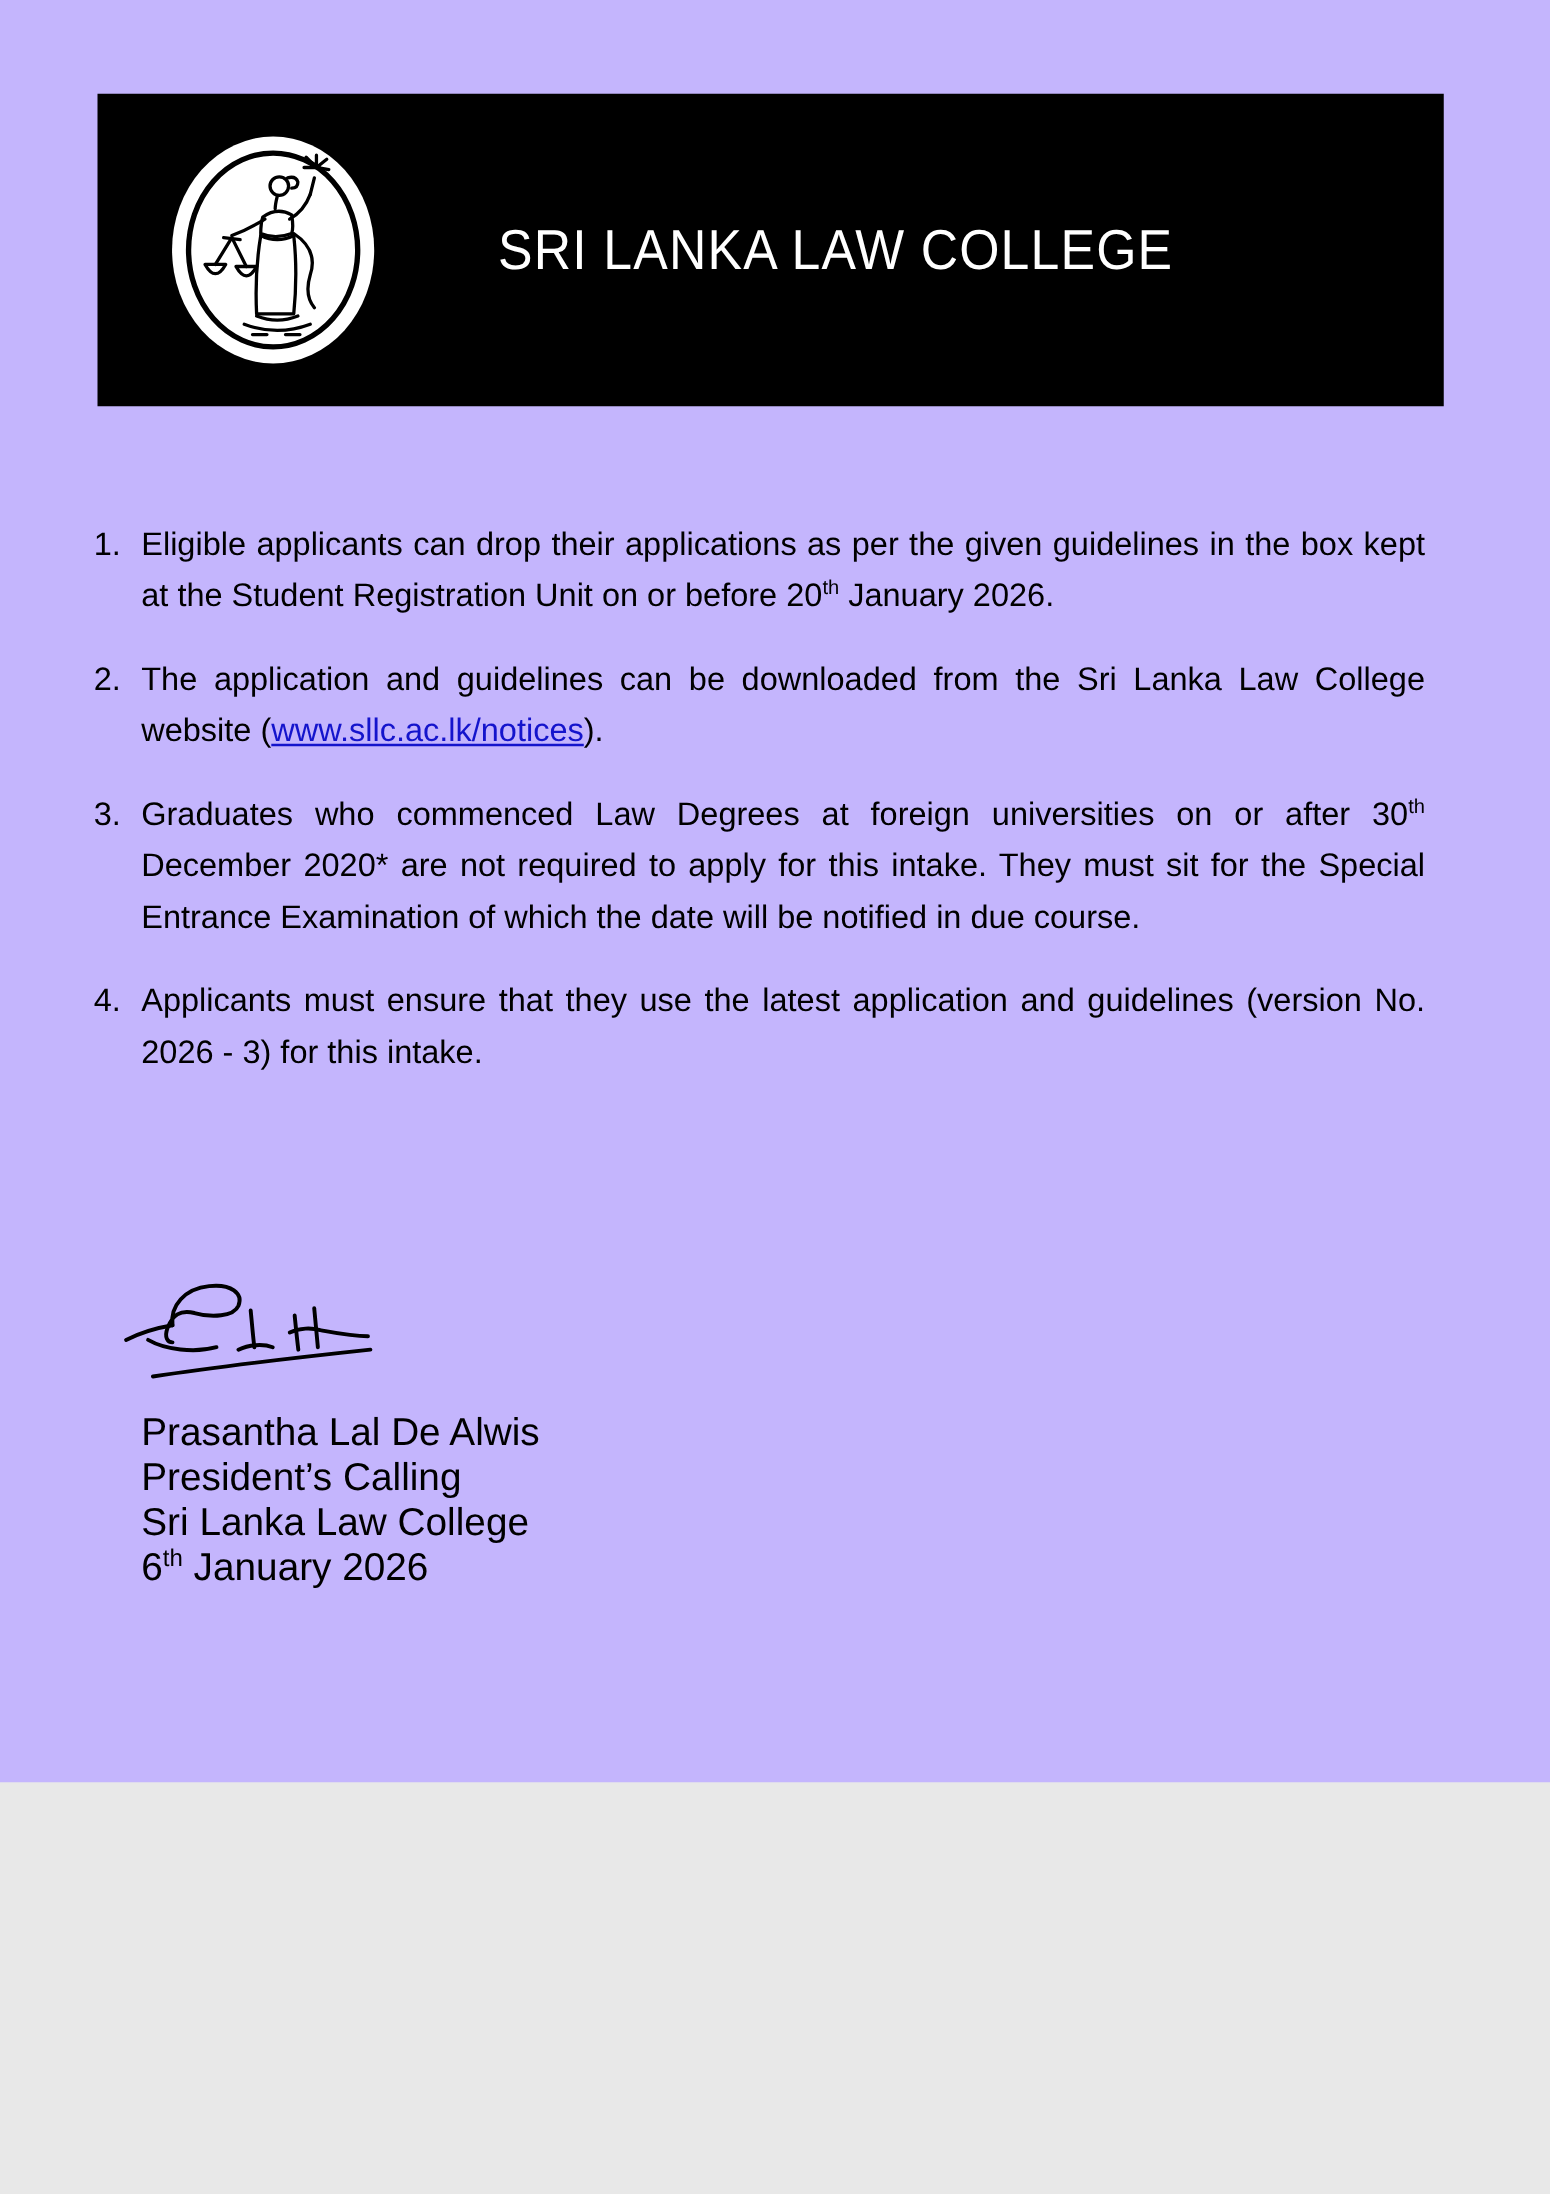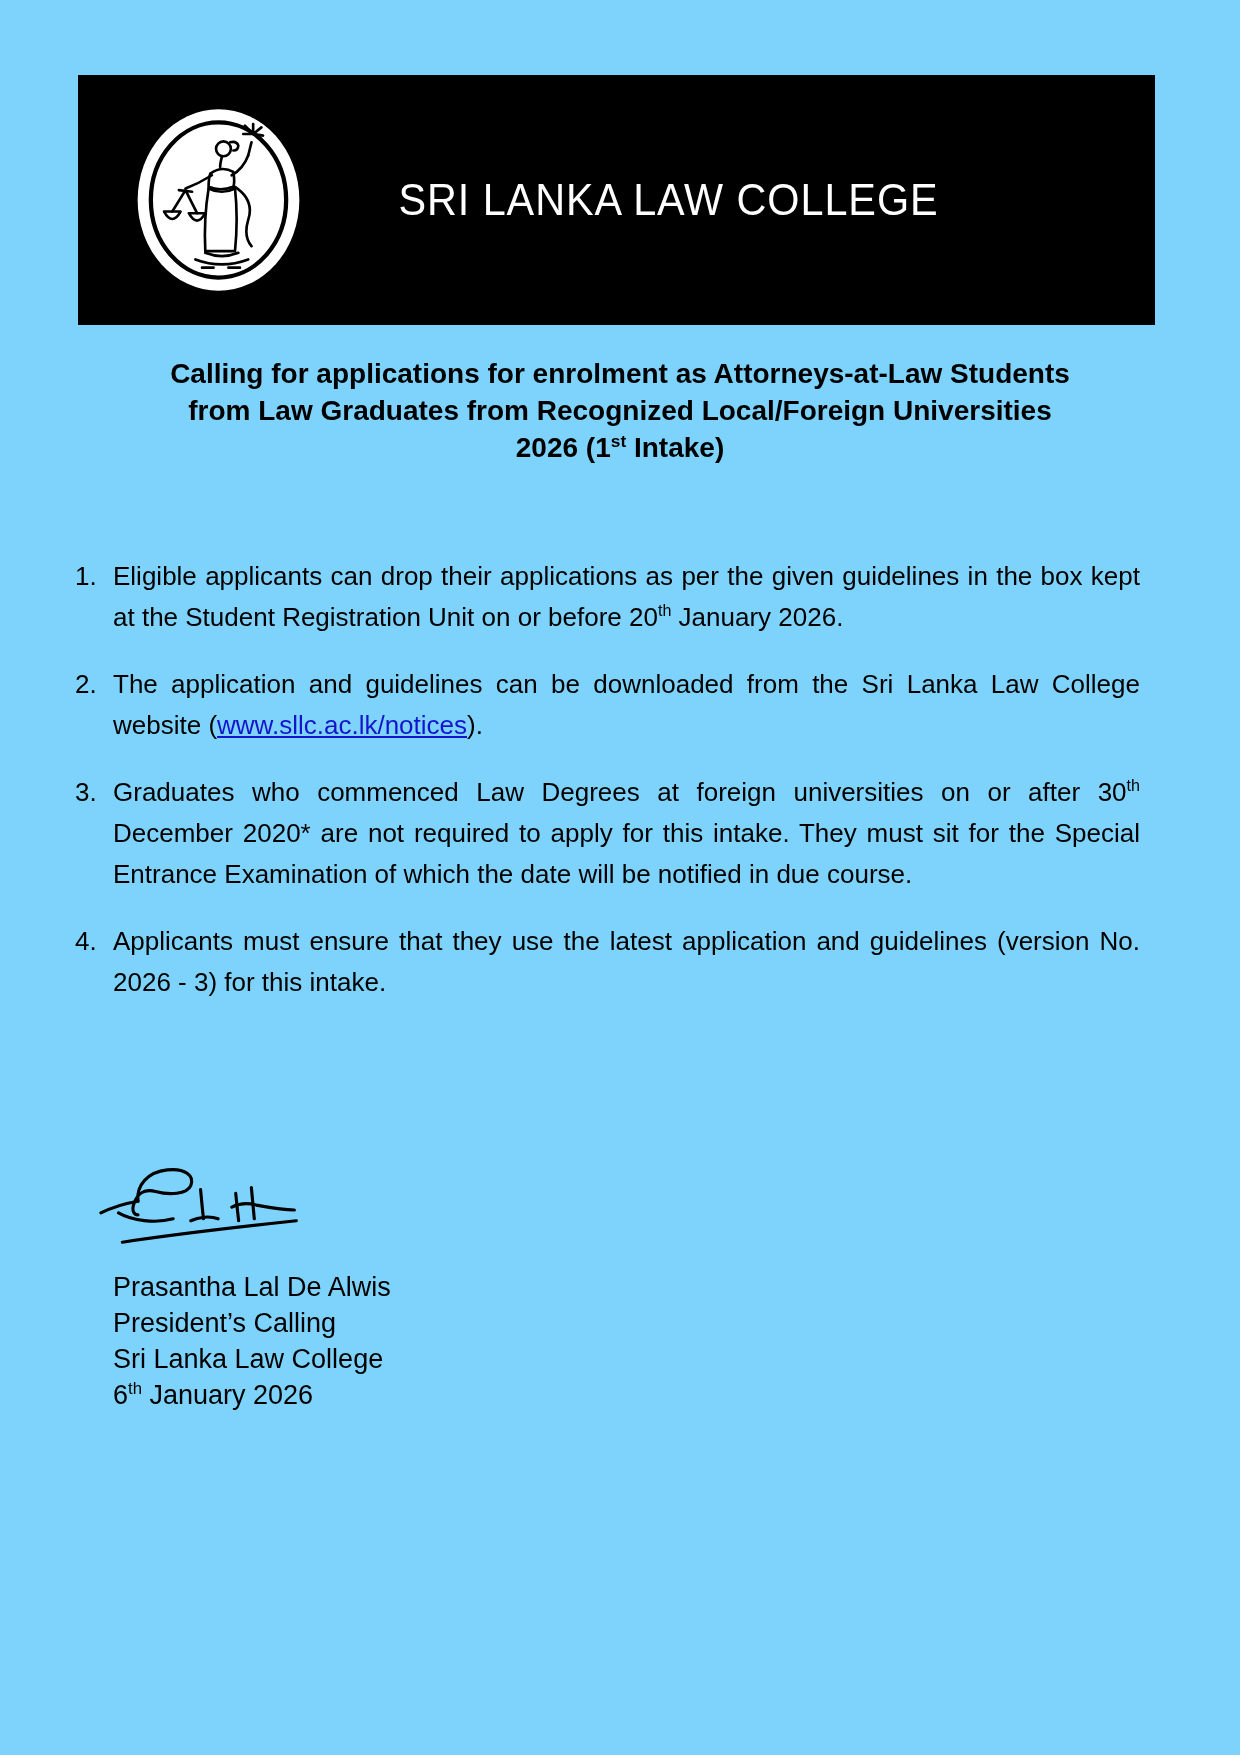--- a/index.html
+++ b/index.html
@@ -1,22 +1,22 @@
 <!DOCTYPE html>
 <html><head>
 <meta charset="utf-8">
 <style>
   * { box-sizing: border-box; }
   html, body { margin: 0; padding: 0; background: #e8e8e8; }
   .page {
     position: relative;
     width: 1240px;
-    height: 1755px;
+    height: 1426px;
     margin: 0 auto;
-    background: #7dd3fc;
+    background: #c4b5fd;
     font-family: "Liberation Sans", sans-serif;
     color: #000000;
     overflow: hidden;
   }
 
   
   .banner {
     margin: 75px 85px 0 78px;
     height: 250px;
     background: #000000;
@@ -83,21 +83,21 @@
   
   .signature {
     margin: 160px 0 0 95px;
     width: 215px;
     height: 92px;
   }
   .signature svg { width: 100%; height: 100%; display: block; }
 
   .sig-block {
     margin: 14px 0 0 113px;
-    font-size: 27px;
+    font-size: 31px;
     line-height: 36px;
   }
   .sig-block div { white-space: nowrap; }
 </style>
 </head>
 <body>
 
 <div class="page">
 
   <header class="banner">
@@ -125,25 +125,20 @@
         </g>
       </svg>
     </div>
     <div class="banner-text">
       <div>
         <span class="college-name">SRI LANKA LAW COLLEGE</span>
       </div>
     </div>
   </header>
 
-  <h1 class="doc-title">
-    <span>Calling for applications for enrolment as Attorneys-at-Law Students</span><br>
-    <span>from Law Graduates from Recognized Local/Foreign Universities</span><br>
-    <span>2026 (1<sup>st</sup> Intake)</span>
-  </h1>
 
   <div class="doc-list">
     <div class="doc-item">
       <span class="num">1.</span>
       <div class="content">Eligible applicants can drop their applications as per the given guidelines in the box kept at the Student Registration Unit on or before 20<sup>th</sup> January 2026.</div>
     </div>
     <div class="doc-item">
       <span class="num">2.</span>
       <div class="content">The application and guidelines can be downloaded from the Sri Lanka Law College website (<a href="#" class="doc-link">www.sllc.ac.lk/notices</a>).</div>
     </div>

